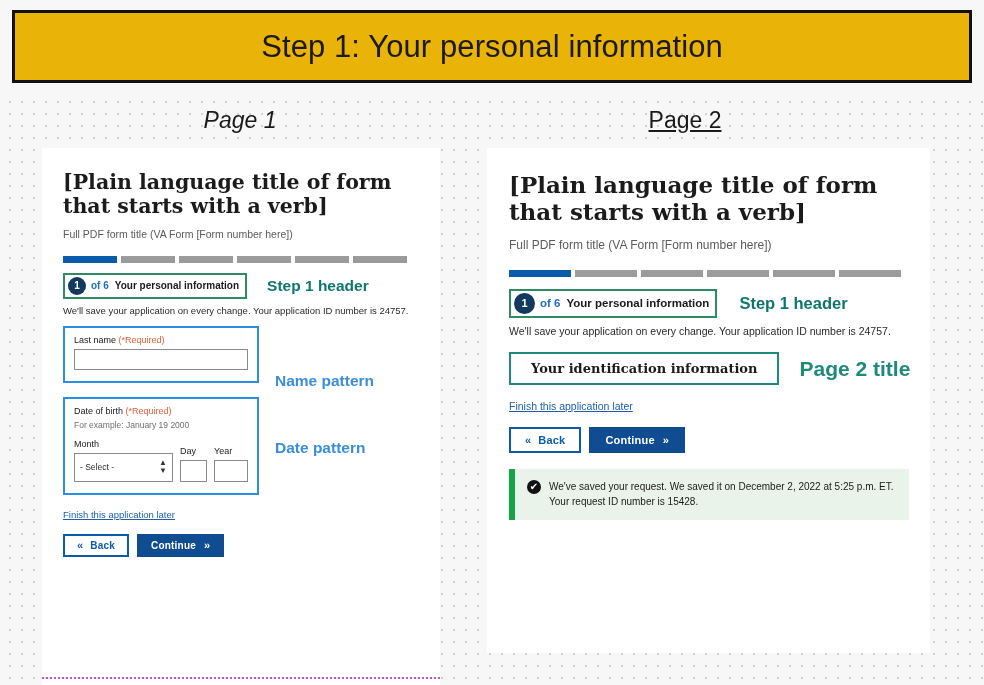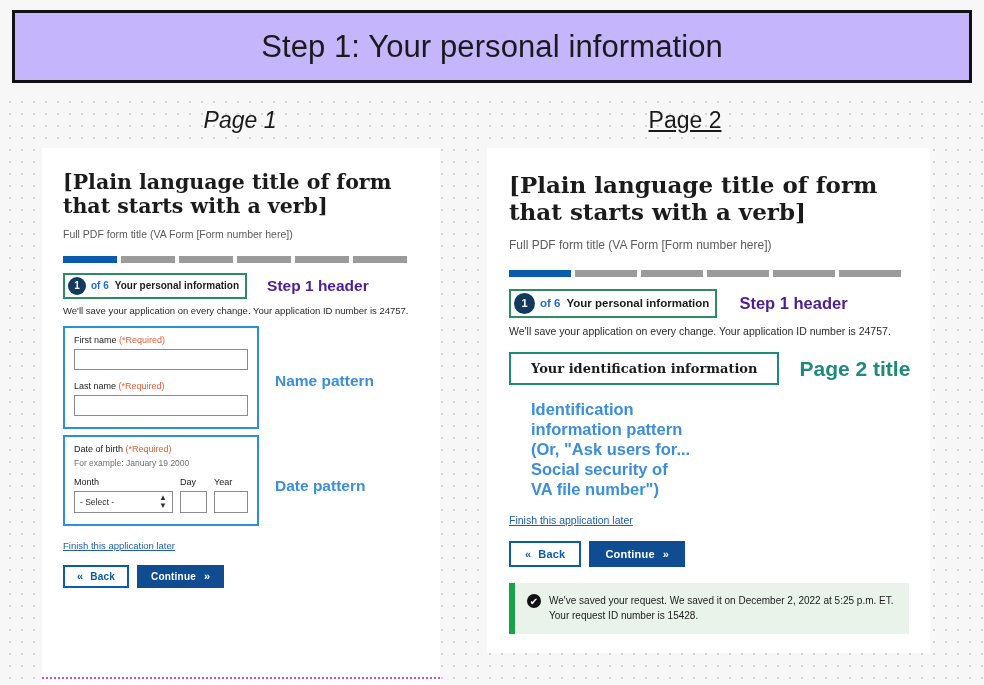--- a/index.html
+++ b/index.html
@@ -23,21 +23,21 @@
       radial-gradient(#d2d2d2 0.9px, transparent 1px);
     background-size: 12px 12px;
     background-position: 4px 4px;
   }
 
   
   #banner {
     position: absolute;
     left: 12px; top: 10px;
     width: 960px; height: 73px;
-    background: #c4b5fd;
+    background: #eab308;
     border: 3px solid #111111;
     display: flex;
     align-items: center;
     justify-content: center;
   }
   #banner .title {
     font-size: 31px;
     color: #1a1a1a;
     letter-spacing: 0.1px;
   }
@@ -128,21 +128,21 @@
 
   .save-note { color: #2a2a2a; }
   #card-1 .save-note { font-size: 9.5px; margin-top: 6px; }
   #card-2 .save-note { font-size: 10.5px; margin-top: 7px; }
 
   
   .annot {
     font-weight: bold;
     line-height: 1.22;
   }
-  .annot.green { color: #4c1d95; }
+  .annot.green { color: #0f766e; }
   .annot.teal  { color: #1d8a7a; }
   .annot.blue  { color: #3b8ed8; }
 
   
   .page-title-box {
     display: inline-block;
     border: 2px solid #1d8a7a;
     font-family: "DejaVu Serif", serif;
     font-weight: bold;
     color: #1b1b1b;
@@ -176,21 +176,21 @@
   #card-1 .textbox { height: 21px; margin-bottom: 11px; }
   #card-2 .textbox { height: 24px; margin-bottom: 14px; }
 
   .field-hint { color: #6f6f6f; display: block; }
   #card-1 .field-hint { font-size: 8.5px; margin-bottom: 9px; }
 
   
   .date-row { display: flex; align-items: flex-end; gap: 7px; }
   .date-col .dlabel { font-size: 9px; color: #1b1b1b; display: block; margin-bottom: 4px; }
   .select-box {
-    width: 99px; height: 22px;
+    width: 99px; height: 29px;
     border: 1px solid #8b8b8b;
     background: #ffffff;
     display: flex; align-items: center; justify-content: space-between;
     padding: 0 5px;
     font-size: 8.5px; color: #2a2a2a;
   }
   .select-arrows { font-size: 8px; color: #333; line-height: 1; }
   .small-box { width: 27px; height: 22px; border: 1px solid #8b8b8b; background: #fff; }
   .med-box   { width: 34px; height: 22px; border: 1px solid #8b8b8b; background: #fff; }
 
@@ -279,24 +279,20 @@
       </div>
       <div class="annot green" style="font-size:15.5px; margin-left:20px;">Step 1 header</div>
     </div>
 
     <div class="save-note">We'll save your application on every change. Your application ID number is 24757.</div>
 
 
     
     <div style="display:flex; align-items:flex-start;">
       <div class="pattern">
-        <div class="field">
-          <span class="field-label"><span>First name </span><span class="req">(*Required)</span></span>
-          <div class="textbox"></div>
-        </div>
         <div class="field">
           <span class="field-label"><span>Last name </span><span class="req">(*Required)</span></span>
           <div class="textbox" style="margin-bottom:0;"></div>
         </div>
       </div>
       <div class="annot blue" style="font-size:15.5px; margin-left:16px; margin-top:56px;">Name pattern</div>
     </div>
 
     
     <div style="display:flex; align-items:flex-start;">
@@ -370,21 +366,20 @@
 
     <div class="save-note">We'll save your application on every change. Your application ID number is 24757.</div>
 
     <div style="display:flex; align-items:center; margin-top:15px;">
       <div class="page-title-box">Your identification information</div>
       <div class="annot teal" style="font-size:21px; margin-left:20px;">Page 2 title</div>
     </div>
 
 
     <div style="display:flex; align-items:flex-start;">
-      <div class="annot blue" style="font-size:16.5px; margin-left:22px; margin-top:14px; width:162px;">Identification information pattern (Or, "Ask users for... Social security of VA file number")</div>
     </div>
 
     <a class="finish-link" href="#">Finish this application later</a>
 
     <div class="btn-row">
       <div class="btn btn-back">
         <span class="chev">«</span>
         <span>Back</span>
       </div>
       <div class="btn btn-continue">

